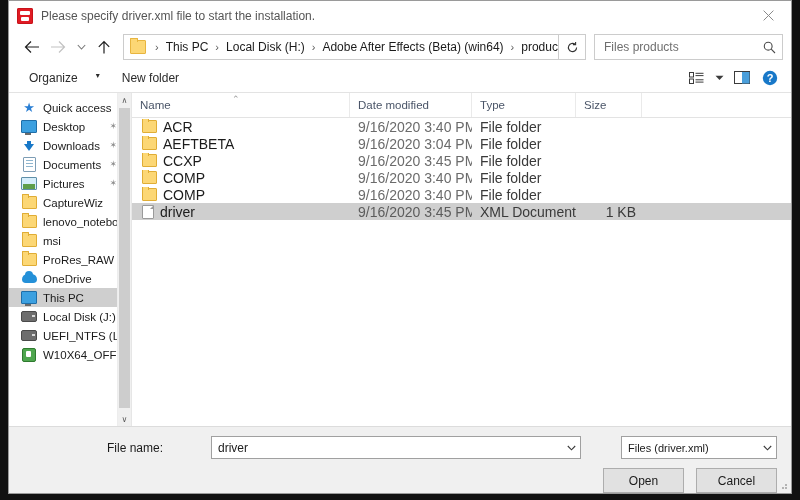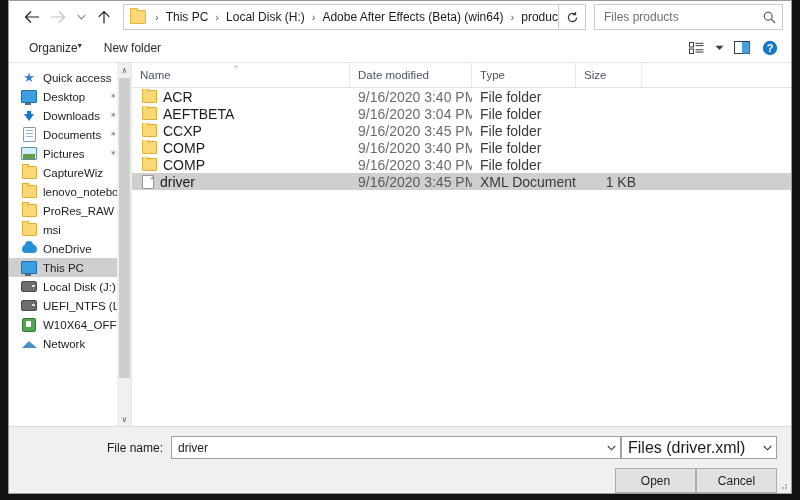--- a/index.html
+++ b/index.html
@@ -124,21 +124,21 @@
   
   .toolbar {
     height: 29px; min-height: 29px;
     display: flex; align-items: center;
     padding: 0 8px 0 14px;
     background: #ffffff;
     border-bottom: 1px solid #e3e3e3;
   }
   .tb-item {
     font-size: 12px; color: #2b2b2b;
-    display: flex; align-items: flex-start; gap: 0;
+    display: flex; align-items: flex-start; gap: 18px;
     padding: 2px 6px; margin-right: 10px;
   }
   .tb-caret { font-size: 8px; color: #2b2b2b; }
   .tb-right { margin-left: auto; display: flex; align-items: center; gap: 2px; }
   .tb-icon-btn {
     width: 26px; height: 22px;
     display: flex; align-items: center; justify-content: center;
     color: #3b3b3b;
   }
   .tb-icon-btn.narrow { width: 16px; }
@@ -342,20 +342,21 @@
   
   .footer {
     min-height: 62px; flex: none;
     background: #f0f0f0;
     border-top: 1px solid #dcdcdc;
     position: relative;
   }
   .fn-row {
     display: flex; align-items: center;
     padding: 9px 14px 0 0;
+    gap: 40px;
   }
   .fn-label {
     width: 154px; text-align: right; padding-right: 8px;
     font-size: 12px; color: #1b1b1b; flex: none;
   }
   .fn-input {
     flex: 1 1 auto; height: 21px;
     background: #ffffff; border: 1px solid #a0a0a0;
     display: flex; align-items: center;
     font-size: 12px; color: #1b1b1b;
@@ -366,30 +367,30 @@
   .fn-input .caret {
     width: 17px; height: 19px; flex: none;
     display: flex; align-items: center; justify-content: center;
     color: #3a3a3a;
   }
   .filter-select {
     width: 148px; height: 21px; flex: none;
     margin-left: 0;
     background: #ffffff; border: 1px solid #a0a0a0;
     display: flex; align-items: center;
-    font-size: 16px; color: #1b1b1b;
+    font-size: 11px; color: #1b1b1b;
     padding-left: 6px;
   }
   .filter-select .val { flex: 1; }
   .filter-select .caret {
     width: 18px; flex: none; display: flex;
     align-items: center; justify-content: center; color: #3a3a3a;
   }
   .btn-row {
-    display: flex; justify-content: flex-end; gap: 0;
+    display: flex; justify-content: flex-end; gap: 12px;
     padding: 9px 14px 0 0;
   }
   .btn {
     width: 79px; height: 23px;
     border: 1px solid #adadad; background: #e1e1e1;
     font-size: 12px; color: #1b1b1b;
     display: flex; align-items: center; justify-content: center;
   }
   .grip {
     position: absolute; right: 3px; bottom: 3px;
@@ -399,20 +400,29 @@
   .grip i {
     position: absolute; width: 2px; height: 2px; background: #b3b3b3; display: block;
   }
 </style>
 </head>
 <body>
 
 <div class="screen">
   <div class="dialog">
 
+    <div class="titlebar">
+      <div class="app-icon"></div>
+      <div class="title-text">Please specify driver.xml file to start the installation.</div>
+      <div class="close-btn">
+        <svg width="11" height="11" viewBox="0 0 11 11" aria-hidden="true">
+          <path d="M0.6 0.6 L10.4 10.4 M10.4 0.6 L0.6 10.4" stroke="#8a8a8a" stroke-width="1" fill="none"></path>
+        </svg>
+      </div>
+    </div>
 
     <div class="navbar">
       <div class="nav-btn">
         <svg width="16" height="14" viewBox="0 0 16 14" aria-hidden="true">
           <path d="M7 1.5 L1.5 7 L7 12.5 M1.5 7 L15 7" stroke="#1f1f1f" stroke-width="1.2" fill="none"></path>
         </svg>
       </div>
       <div class="nav-btn disabled">
         <svg width="16" height="14" viewBox="0 0 16 14" aria-hidden="true">
           <path d="M9 1.5 L14.5 7 L9 12.5 M14.5 7 L1 7" stroke="#c2c2c2" stroke-width="1.2" fill="none"></path>
@@ -541,28 +551,28 @@
             <div class="side-item indent">
               <span class="ico">
                 <span class="i-folder"></span>
               </span>
               <span class="label">lenovo_noteboo</span>
             </div>
             <div class="side-item indent">
               <span class="ico">
                 <span class="i-folder"></span>
               </span>
+              <span class="label">msi</span>
+            </div>
+            <div class="side-item indent">
+              <span class="ico">
+                <span class="i-folder"></span>
+              </span>
               <span class="label">ProRes_RAW</span>
             </div>
-            <div class="side-item indent">
-              <span class="ico">
-                <span class="i-folder"></span>
-              </span>
-              <span class="label">msi</span>
-            </div>
             <div class="side-item">
               <span class="ico">
                 <span class="i-cloud"></span>
               </span>
               <span class="label">OneDrive</span>
             </div>
             <div class="side-item selected">
               <span class="ico">
                 <span class="i-monitor"></span>
               </span>
@@ -578,26 +588,20 @@
               <span class="ico">
                 <span class="i-drive"></span>
               </span>
               <span class="label">UEFI_NTFS (L:)</span>
             </div>
             <div class="side-item indent">
               <span class="ico">
                 <span class="i-usb"></span>
               </span>
               <span class="label">W10X64_OFF19_EN</span>
-            </div>
-            <div class="side-item">
-              <span class="ico">
-                <span class="i-network"></span>
-              </span>
-              <span class="label">Network</span>
             </div>
           </div>
         <div class="side-scroll">
           <div class="arrow">∧</div>
           <div class="thumb"></div>
           <div class="arrow bottom">∨</div>
         </div>
       </div>
 
       <div class="filepane">

